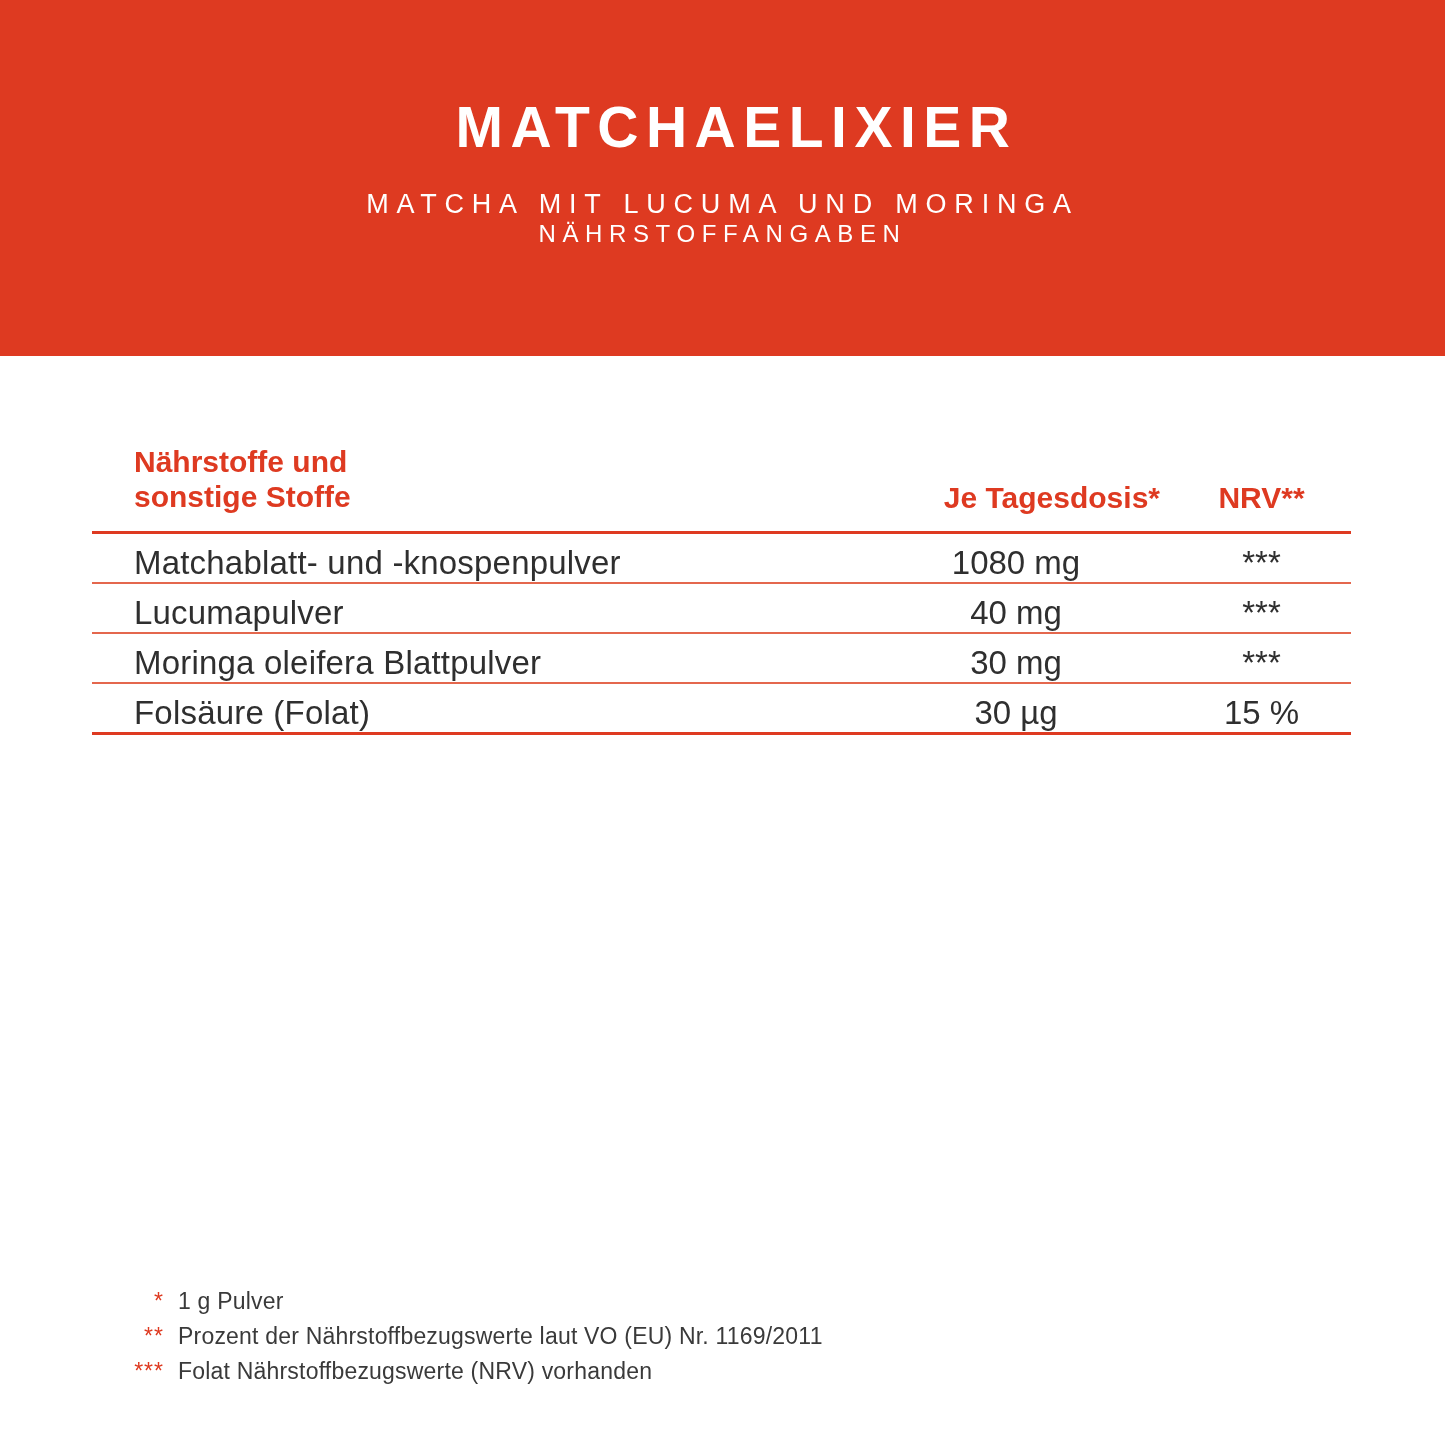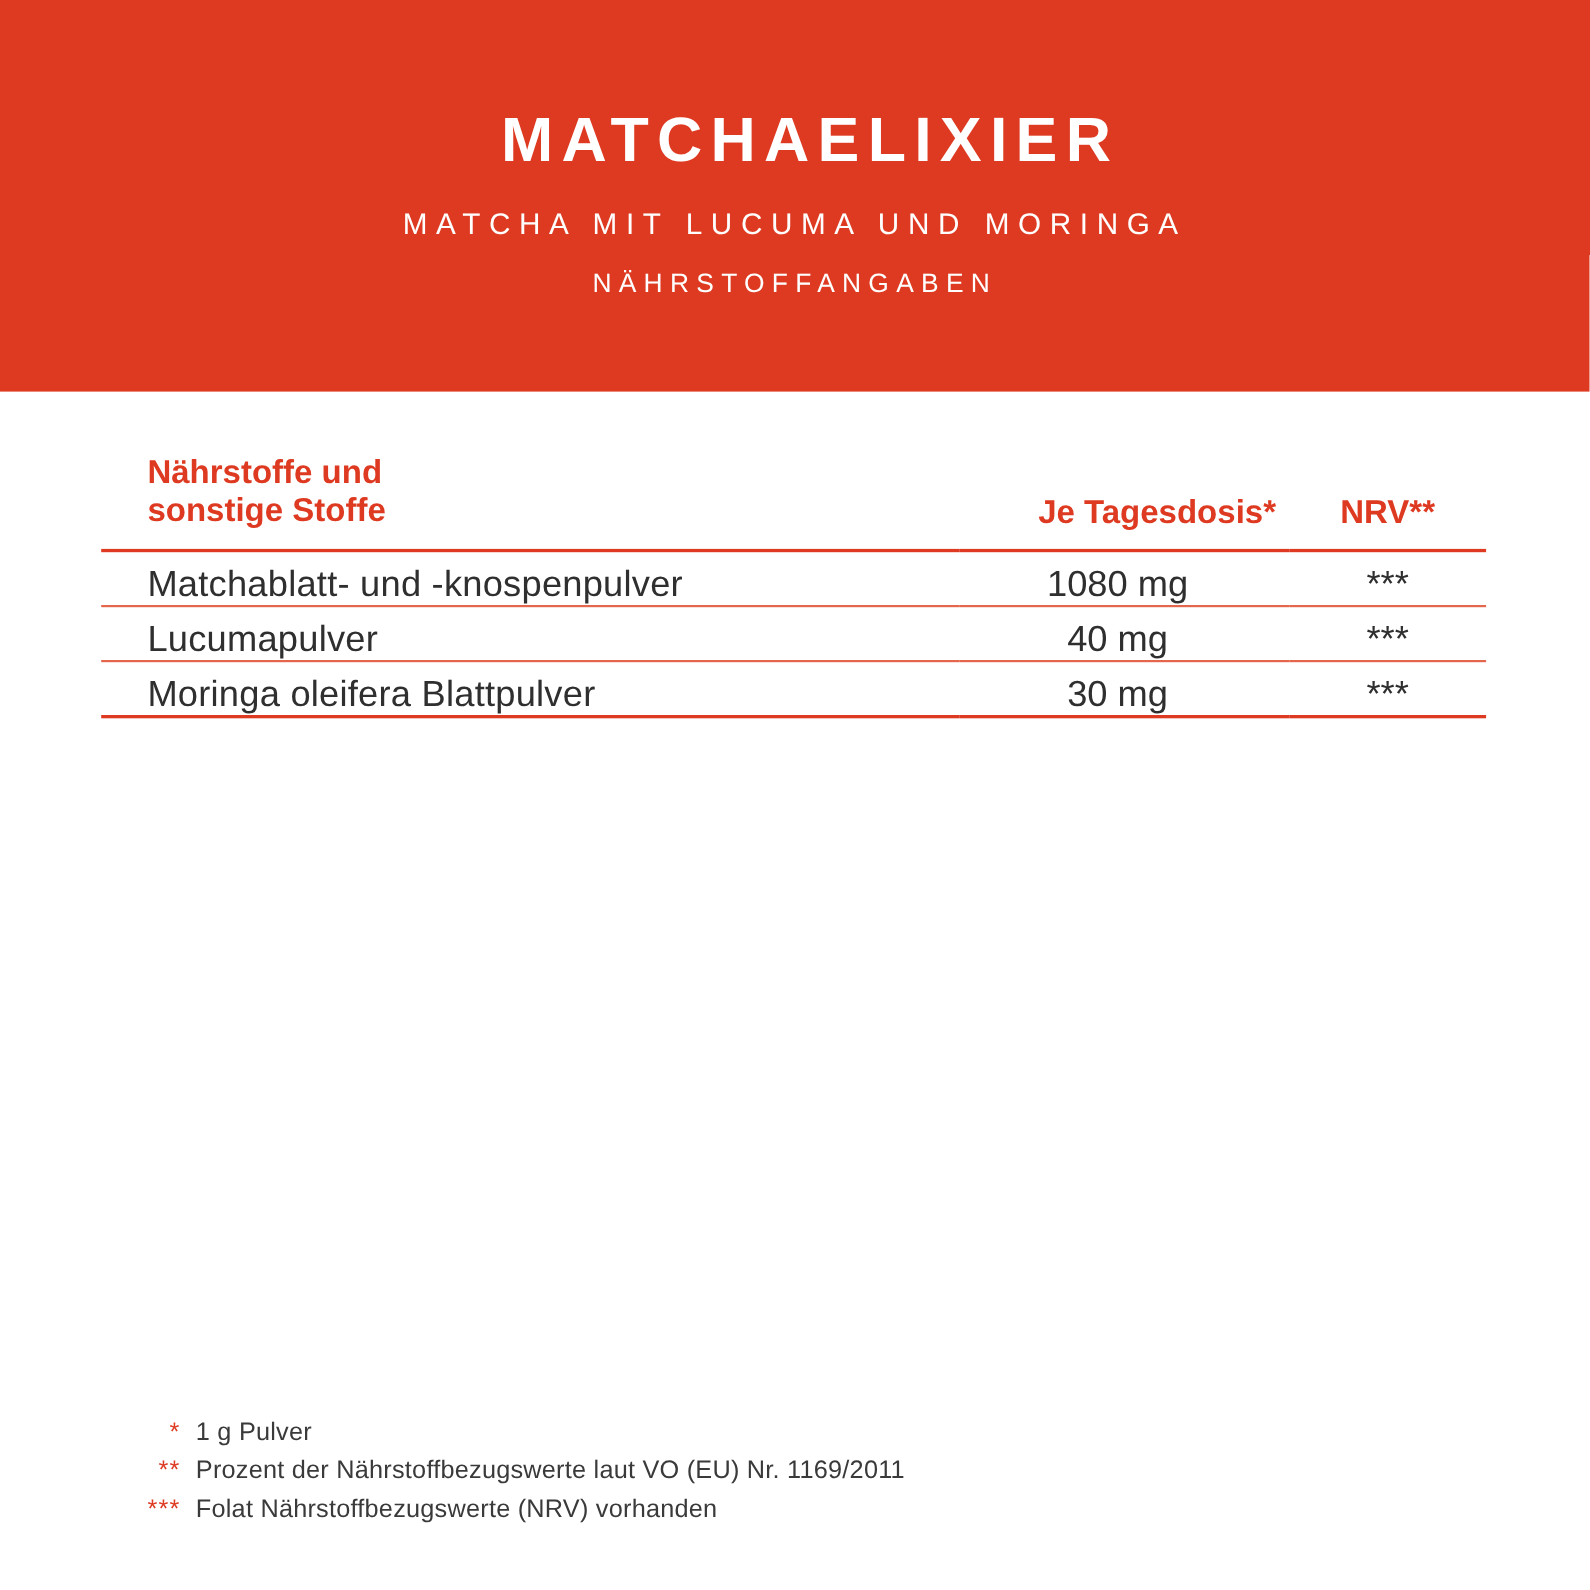--- a/index.html
+++ b/index.html
@@ -50,29 +50,28 @@
     text-transform: uppercase;
     margin-top: 30px;
     white-space: nowrap;
   }
   .header-sub2 {
     color: #ffffff;
     font-size: 24px;
     font-weight: 400;
     letter-spacing: 6.6px;
     text-transform: uppercase;
-    margin-top: 24px;
     white-space: nowrap;
   }
 
   
   .table-wrap {
     position: absolute;
     left: 92px;
-    top: 412px;
+    top: 444px;
     width: 1259px;
   }
   table.nutri {
     width: 100%;
     border-collapse: collapse;
     table-layout: fixed;
   }
   table.nutri col.c1 { width: 780px; }
   table.nutri col.c2 { width: 300px; }
   table.nutri col.c3 { width: 179px; }
@@ -189,20 +188,25 @@
         </tr>
         <tr>
           <td class="name">Lucumapulver</td>
           <td class="dose">40 mg</td>
           <td class="nrv">***</td>
         </tr>
         <tr>
           <td class="name">Moringa oleifera Blattpulver</td>
           <td class="dose">30 mg</td>
           <td class="nrv">***</td>
+        </tr>
+        <tr>
+          <td class="name">Folsäure (Folat)</td>
+          <td class="dose">30 µg</td>
+          <td class="nrv">15 %</td>
         </tr>
       </tbody>
     </table>
   </div>
 
   <div class="footnotes">
     <div class="fn-row">
       <span class="fn-mark">*</span>
       <span class="fn-text">1 g Pulver</span>
     </div>

